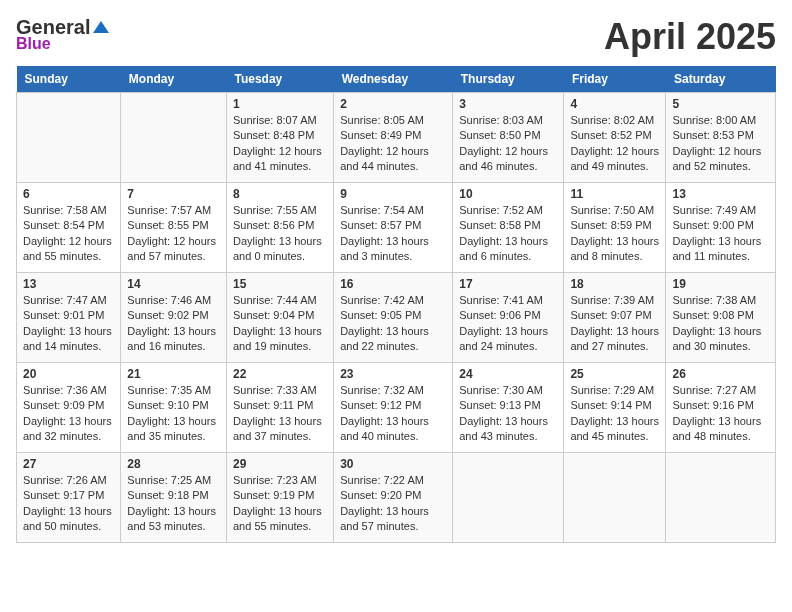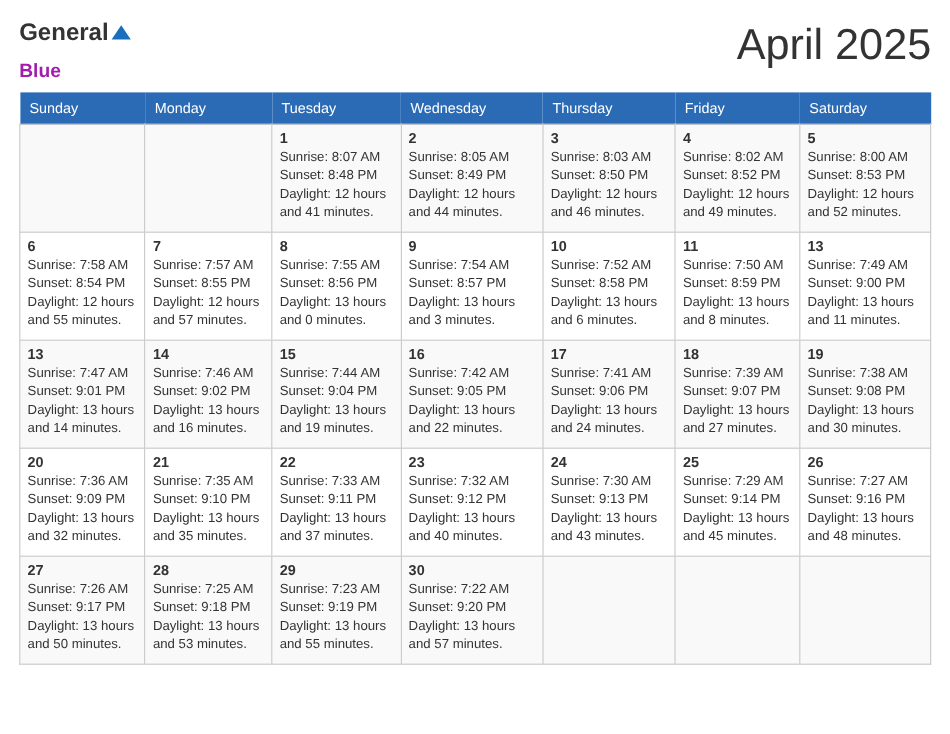--- a/index.html
+++ b/index.html
@@ -13,46 +13,45 @@
     .header-area {
       display: flex;
       justify-content: space-between;
       align-items: flex-start;
       margin-bottom: 8px;
     }
     .logo {
       display: flex;
       flex-direction: column;
       align-items: flex-start;
-      gap: 16px;
     }
     .title-area {
       text-align: right;
     }
     .main-title {
       font-size: 36px;
       color: #333;
-      font-weight: normal;
+      font-weight: bold;
     }
     .subtitle {
       font-size: 15px;
       color: #333;
     }
     table {
       width: 100%;
       border-collapse: collapse;
       font-size: 11px;
     }
     thead tr th {
       background-color: #2b6bb5;
       color: #fff;
       text-align: left;
       padding: 6px 8px;
       font-size: 12px;
-      font-weight: normal;
+      font-weight: bold;
     }
     tbody tr td {
       border: 1px solid #ccc;
       vertical-align: top;
       padding: 4px 6px;
       min-height: 80px;
       height: 90px;
       color: #333;
     }
     tbody tr:nth-child(odd) td {

